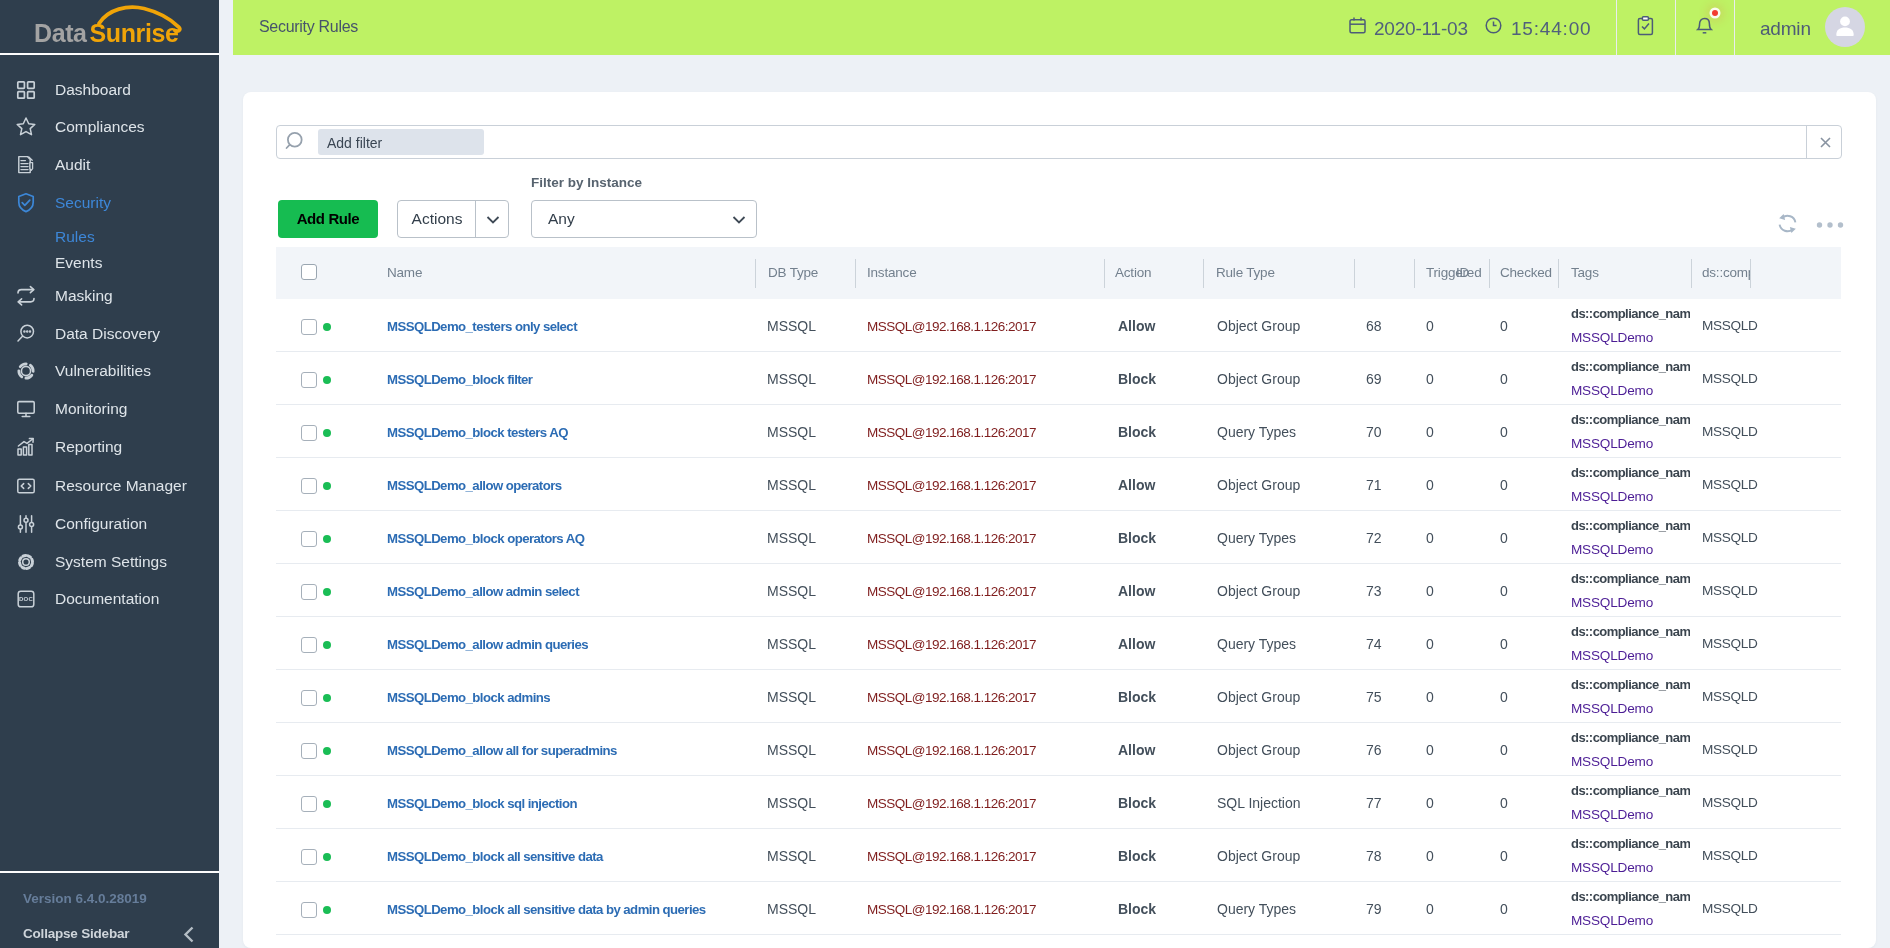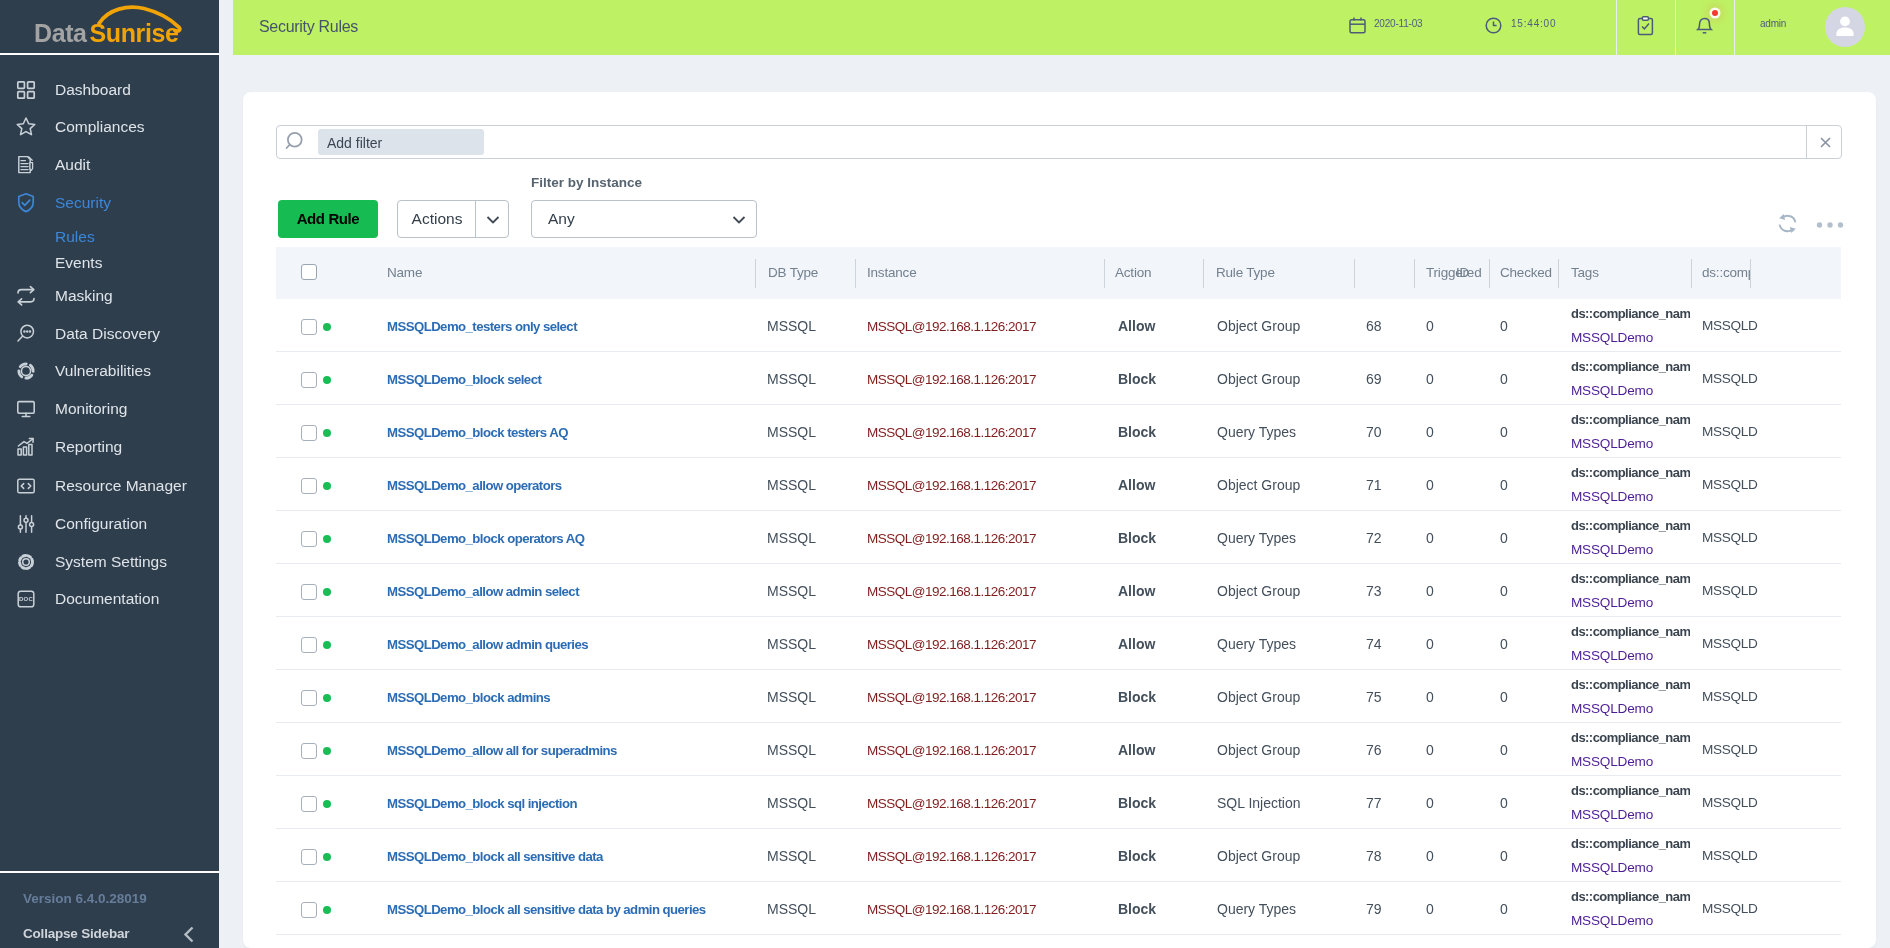--- a/index.html
+++ b/index.html
@@ -18,21 +18,21 @@
   .mitem .lbl { position:absolute; left:55px; }
   .mitem.blue { color:#3d87d8; }
   .sub { position:absolute; left:55px; width:150px; font-size:15.5px; color:#dee4e9; }
   #version { position:absolute; left:23px; top:891px; font-size:13.5px; font-weight:700; color:#667d9a; }
   #collapse { position:absolute; left:23px; top:926px; font-size:13.5px; letter-spacing:-0.2px; font-weight:700; color:#ced4da; }
   #bottomline { position:absolute; left:0; top:871px; width:219px; height:2px; background:#fdfdfd; }
 
   
   #topbar { position:absolute; left:233px; top:0; width:1671px; height:55px; background:#bef264; }
   #title { position:absolute; left:245px; top:18px; font-size:16px; letter-spacing:-0.3px; color:#46536b; }
-  .tbtxt { position:absolute; top:18px; font-size:10px; letter-spacing:-0.2px; color:#50607c; }
+  .tbtxt { position:absolute; top:18px; font-size:19px; letter-spacing:-0.2px; color:#50607c; }
   .tbsep { position:absolute; top:0; width:1px; height:55px; background:#e9ecf0; }
   #avatar { position:absolute; left:1592px; top:7px; width:40px; height:40px; border-radius:50%; background:#d5d6e3; overflow:hidden; }
   #reddot { position:absolute; left:1478.5px; top:9.5px; width:6.5px; height:6.5px; border-radius:50%; background:#f23c30; box-shadow:0 0 0 2.5px rgba(255,255,255,0.9), 0 0 8px 6px rgba(244,80,60,0.13); }
 
   
   #card { position:absolute; left:243px; top:92px; width:1633px; height:856px; background:#fff; border-radius:8px; box-shadow:0 1px 3px rgba(50,70,100,0.05); }
 
   
   #search { position:absolute; left:276px; top:125px; width:1566px; height:34px; border:1px solid #c9d0d8; border-radius:4px; background:#fff; }
   #xbox { position:absolute; left:1806px; top:125px; width:36px; height:34px; border-left:1px solid #c9d0d8; }
@@ -314,21 +314,21 @@
   <span class="c id">68</span>
   <span class="c tg">0</span>
   <span class="c ck">0</span>
   <span class="tag1">ds::compliance_name</span>
   <span class="tag2">MSSQLDemo</span>
   <span class="c lastc">MSSQLD</span>
 </div>
 <div class="row" style="top:352px;">
   <div class="cbx"></div>
     <div class="dot"></div>
-  <span class="c name">MSSQLDemo_block select</span>
+  <span class="c name">MSSQLDemo_block filter</span>
   <span class="c db">MSSQL</span>
   <span class="c inst">MSSQL@192.168.1.126:2017</span>
   <span class="c act">Block</span>
   <span class="c rt">Object Group</span>
   <span class="c id">69</span>
   <span class="c tg">0</span>
   <span class="c ck">0</span>
   <span class="tag1">ds::compliance_name</span>
   <span class="tag2">MSSQLDemo</span>
   <span class="c lastc">MSSQLD</span>

